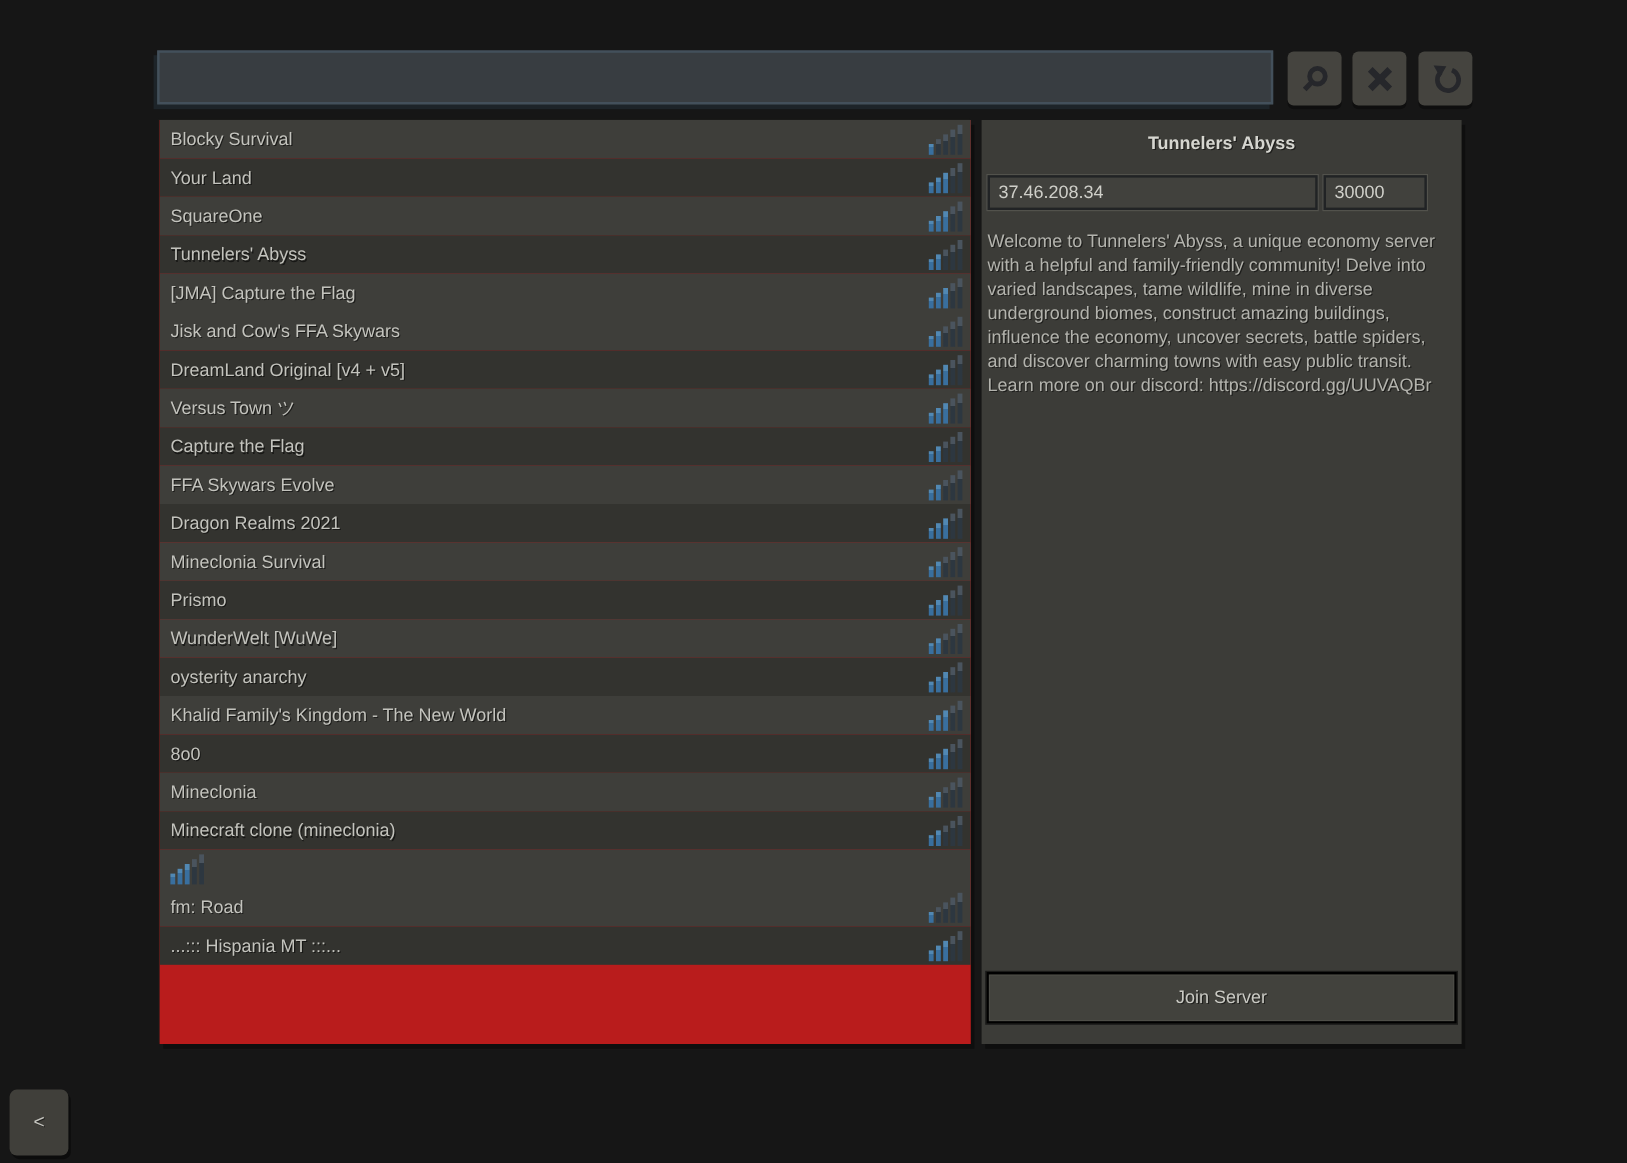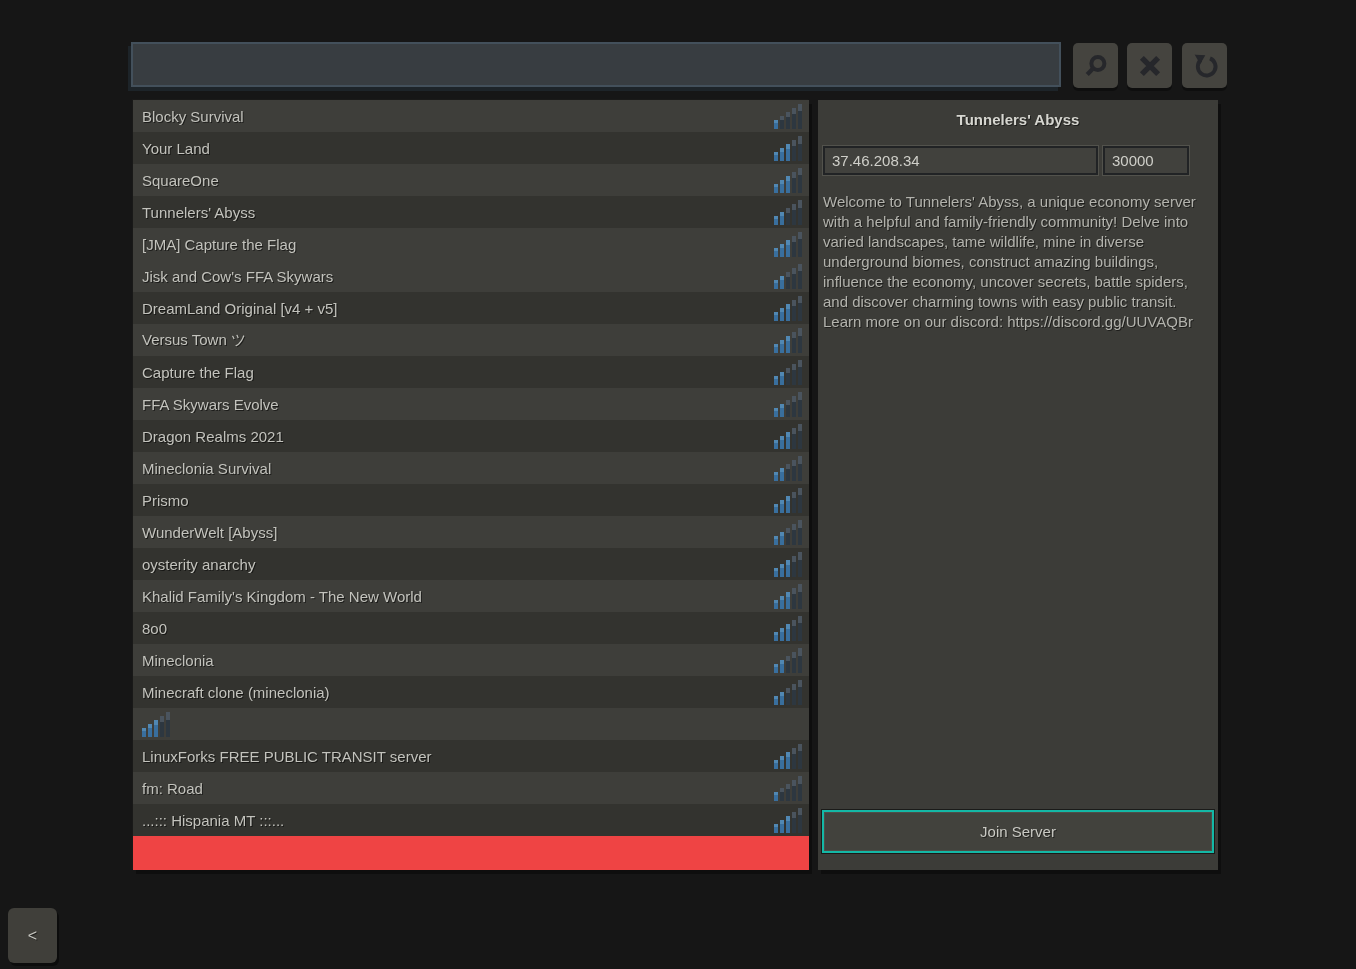--- a/index.html
+++ b/index.html
@@ -31,21 +31,21 @@
   }
   .icon-btn svg { width:30px; height:30px; }
   .icon-btn svg * { stroke:#26272b; }
   #btn-search  { left:1073px; }
   #btn-clear   { left:1127px; }
   #btn-refresh { left:1182px; }
 
   
   .list-panel {
     position:absolute; left:133px; top:100px; width:676px; height:770px;
-    background:#ef4444;
+    background:#b91c1c;
     box-shadow:3px 4px 0 rgba(0,0,0,0.35), -1px -1px 0 #47474211;
     overflow:hidden;
   }
   .row {
     height:32px; display:flex; align-items:center;
     padding-left:9px; padding-right:5px;
     font-size:15px; color:#c3c3bd;
     text-shadow:1px 1px 0 rgba(0,0,0,0.55);
     cursor:pointer;
   }
@@ -80,21 +80,21 @@
   .port { left:285px; top:46px; width:86px; }
   .desc {
     position:absolute; left:5px; top:92px; width:389px;
     font-size:15px; line-height:20px; color:#b3b3ad;
     text-shadow:1px 1px 0 rgba(0,0,0,0.5);
     word-wrap:break-word;
   }
   .join-btn {
     position:absolute; left:4px; top:710px; width:392px; height:43px;
     background:#42423d;
-    border:2px solid #14b8a6;
+    border:2px solid #000000;
     box-shadow:0 0 0 1px #1b1b19, inset 0 0 0 1px #4e4e48;
     color:#c9c9c3; font-size:15px;
     text-shadow:1px 1px 0 rgba(0,0,0,0.5);
     display:flex; align-items:center; justify-content:center;
     cursor:pointer;
     font-family:"Liberation Sans", sans-serif;
   }
 
   
   .back-btn {
@@ -264,21 +264,21 @@
       <span class="name">Prismo</span>
       <span class="bars">
         <i class="bar on" style="height: 9px;"></i>
         <i class="bar on" style="height: 13px;"></i>
         <i class="bar on" style="height: 17px;"></i>
         <i class="bar off" style="height: 21px;"></i>
         <i class="bar off" style="height: 25px;"></i>
       </span>
     </div>
     <div class="row odd">
-      <span class="name">WunderWelt [Abyss]</span>
+      <span class="name">WunderWelt [WuWe]</span>
       <span class="bars">
         <i class="bar on" style="height: 9px;"></i>
         <i class="bar on" style="height: 13px;"></i>
         <i class="bar off" style="height: 17px;"></i>
         <i class="bar off" style="height: 21px;"></i>
         <i class="bar off" style="height: 25px;"></i>
       </span>
     </div>
     <div class="row even">
       <span class="name">oysterity anarchy</span>
@@ -324,30 +324,20 @@
       <span class="name">Minecraft clone (mineclonia)</span>
       <span class="bars">
         <i class="bar on" style="height: 9px;"></i>
         <i class="bar on" style="height: 13px;"></i>
         <i class="bar off" style="height: 17px;"></i>
         <i class="bar off" style="height: 21px;"></i>
         <i class="bar off" style="height: 25px;"></i>
       </span>
     </div>
     <div class="row odd">
-      <span class="bars">
-        <i class="bar on" style="height: 9px;"></i>
-        <i class="bar on" style="height: 13px;"></i>
-        <i class="bar on" style="height: 17px;"></i>
-        <i class="bar off" style="height: 21px;"></i>
-        <i class="bar off" style="height: 25px;"></i>
-      </span>
-    </div>
-    <div class="row even">
-      <span class="name">LinuxForks FREE PUBLIC TRANSIT server</span>
       <span class="bars">
         <i class="bar on" style="height: 9px;"></i>
         <i class="bar on" style="height: 13px;"></i>
         <i class="bar on" style="height: 17px;"></i>
         <i class="bar off" style="height: 21px;"></i>
         <i class="bar off" style="height: 25px;"></i>
       </span>
     </div>
     <div class="row odd">
       <span class="name">fm: Road</span>

